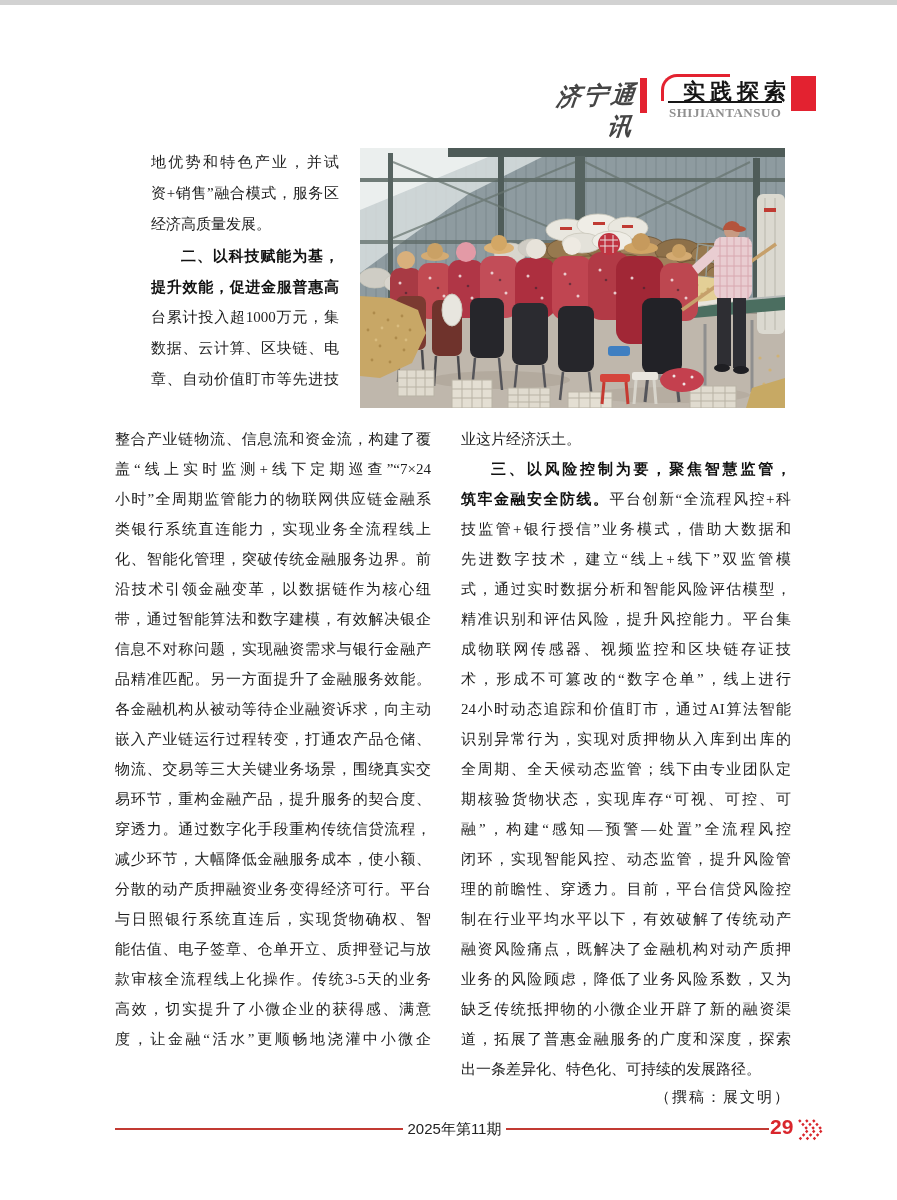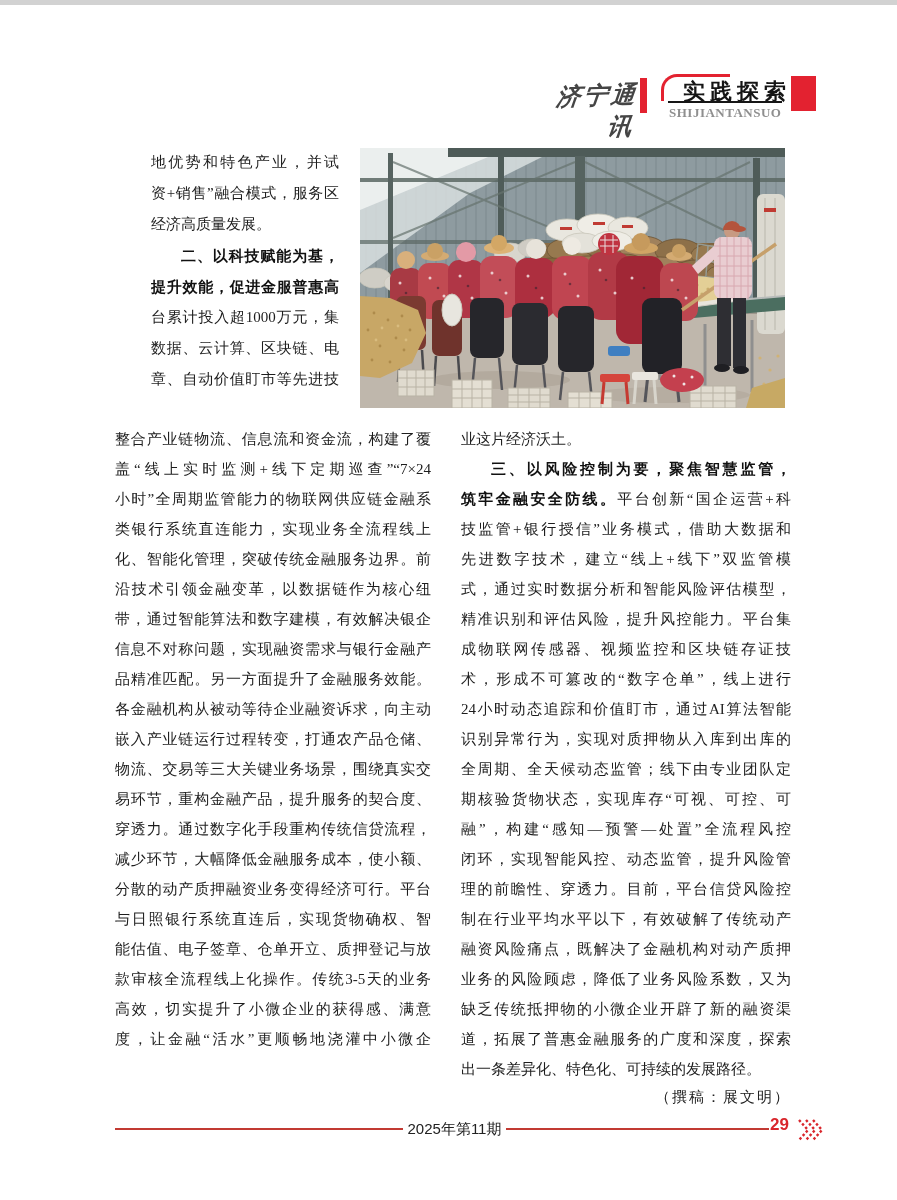--- a/index.html
+++ b/index.html
@@ -38,21 +38,21 @@
   .byline{position:absolute;left:461px;top:1082px;width:330px;font-size:15px;line-height:30px;
         text-align:right;letter-spacing:2px;color:#222;}
 
   
   .fline{position:absolute;top:1128px;height:2px;background:#c23a33;}
   .fline.l{left:115px;width:288px;}
   .fline.r{left:506px;width:263px;}
   .fissue{position:absolute;left:403px;top:1120px;width:103px;text-align:center;
       font-family:"Liberation Sans","DejaVu Sans",sans-serif;font-size:15px;color:#222;}
   .fpage{position:absolute;left:770px;top:1115px;font-family:"Liberation Sans","DejaVu Sans",sans-serif;
-      font-weight:700;font-size:17px;color:#d9262c;}
+      font-weight:700;font-size:21px;color:#d9262c;}
   .fchev{position:absolute;left:797px;top:1117px;}
 </style>
 </head>
 <body>
 
 <div class="page">
   <div class="topstrip"></div>
 
   <div class="script-logo">济宁通讯</div>
   <div class="red-bar"></div>
@@ -418,21 +418,21 @@
       <div class="line"><span>分散的动产质押融资业务变得经济可行。平台</span></div>
       <div class="line"><span>与日照银行系统直连后，实现货物确权、智</span></div>
       <div class="line"><span>能估值、电子签章、仓单开立、质押登记与放</span></div>
       <div class="line"><span>款审核全流程线上化操作。传统3-5天的业务</span></div>
       <div class="line"><span>高效，切实提升了小微企业的获得感、满意</span></div>
       <div class="line"><span>度，让金融“活水”更顺畅地浇灌中小微企</span></div>
     </div>
   <div class="col colR">
       <div class="line end"><span>业这片经济沃土。</span></div>
       <div class="line b ind"><span class="b">三、以风险控制为要，聚焦智慧监管，</span></div>
-      <div class="line"><span class="b">筑牢金融安全防线。</span><span>平台创新“国企运营+科</span></div>
+      <div class="line"><span class="b">筑牢金融安全防线。</span><span>平台创新“全流程风控+科</span></div>
       <div class="line"><span>技监管+银行授信”业务模式，借助大数据和</span></div>
       <div class="line"><span>先进数字技术，建立“线上+线下”双监管模</span></div>
       <div class="line"><span>式，通过实时数据分析和智能风险评估模型，</span></div>
       <div class="line"><span>精准识别和评估风险，提升风控能力。平台集</span></div>
       <div class="line"><span>成物联网传感器、视频监控和区块链存证技</span></div>
       <div class="line"><span>术，形成不可篡改的“数字仓单”，线上进行</span></div>
       <div class="line"><span>24小时动态追踪和价值盯市，通过AI算法智能</span></div>
       <div class="line"><span>识别异常行为，实现对质押物从入库到出库的</span></div>
       <div class="line"><span>全周期、全天候动态监管；线下由专业团队定</span></div>
       <div class="line"><span>期核验货物状态，实现库存“可视、可控、可</span></div>

